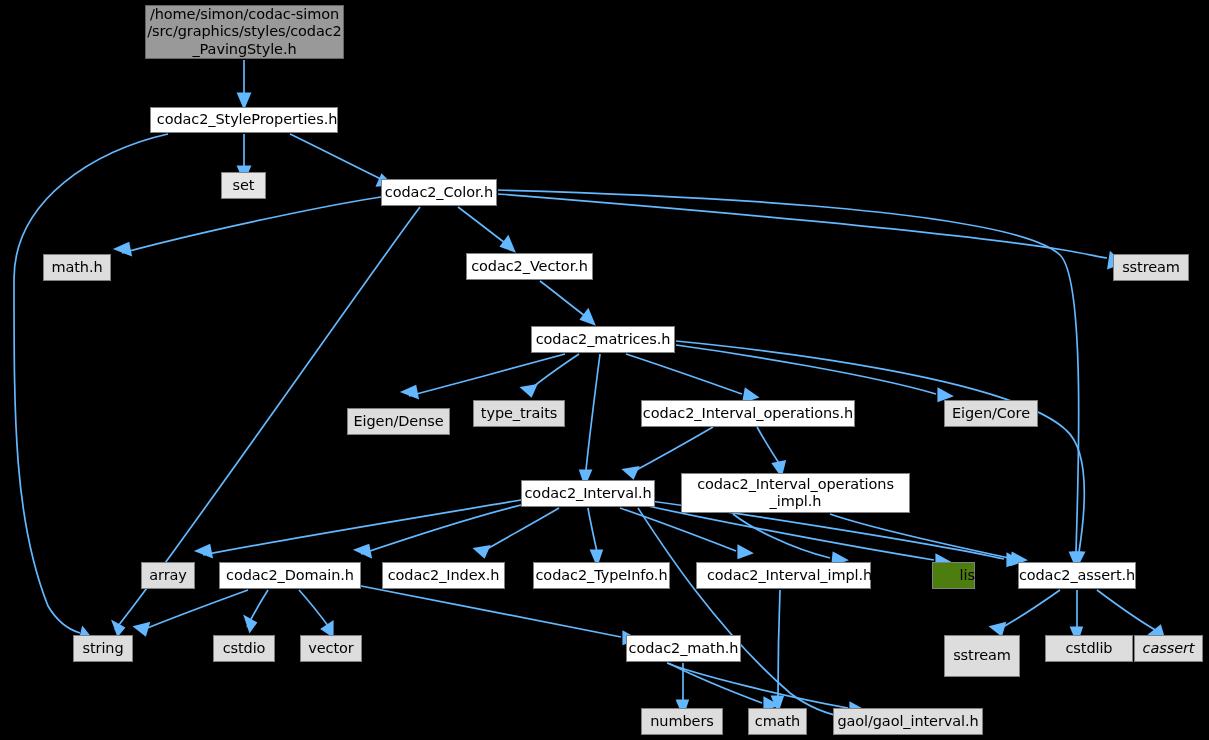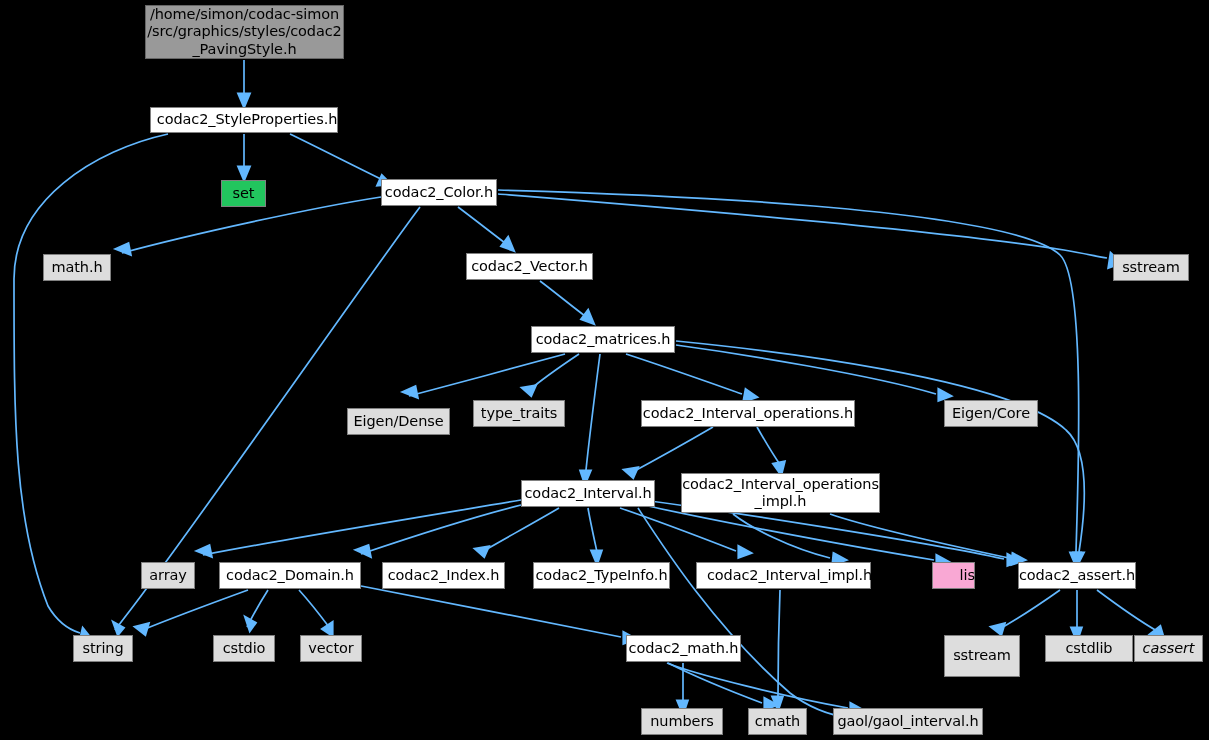--- a/index.html
+++ b/index.html
@@ -130,39 +130,39 @@
       <path d="M668,663 C694,676 738,694 762,703" fill="none" stroke="#63b8ff" stroke-width="1.7"></path>
       <path d="M765,699 l11,6 l-11,4 Z" fill="#63b8ff" stroke="#63b8ff" stroke-width="3.2" stroke-linejoin="miter"></path>
       <path d="M667,663 C697,675 787,697 848,708" fill="none" stroke="#63b8ff" stroke-width="1.7"></path>
       <path d="M851,704 l11,6 l-11,4 Z" fill="#63b8ff" stroke="#63b8ff" stroke-width="3.2" stroke-linejoin="miter"></path>
     </svg>
   <div id="node-layer">
       <div class="node root" style="left: 145px; top: 5px; width: 199px; height: 54px; background: rgb(153, 153, 153);">/home/simon/codac-simon
 /src/graphics/styles/codac2
 _PavingStyle.h</div>
       <div class="node header" style="left: 150px; top: 107px; width: 188px; height: 26px; background: rgb(255, 255, 255); border-color: rgb(128, 128, 128); padding-left: 6px;">codac2_StyleProperties.h</div>
-      <div class="node sys" style="left: 221px; top: 180px; width: 45px; height: 27px; background: #22c55e; border-color: rgb(128, 128, 128);">set</div>
+      <div class="node sys" style="left: 221px; top: 172px; width: 45px; height: 27px; background: #e5e5e5; border-color: rgb(128, 128, 128);">set</div>
       <div class="node header" style="left: 381px; top: 179px; width: 116px; height: 27px; background: rgb(255, 255, 255); border-color: rgb(128, 128, 128);">codac2_Color.h</div>
       <div class="node sys" style="left: 43px; top: 254px; width: 68px; height: 27px; background: rgb(221, 221, 221); border-color: rgb(128, 128, 128);">math.h</div>
       <div class="node header" style="left: 466px; top: 253px; width: 127px; height: 27px; background: rgb(255, 255, 255); border-color: rgb(128, 128, 128);">codac2_Vector.h</div>
       <div class="node sys" style="left: 1113px; top: 254px; width: 76px; height: 27px; background: rgb(221, 221, 221); border-color: rgb(128, 128, 128);">sstream</div>
       <div class="node header" style="left: 531px; top: 326px; width: 144px; height: 27px; background: rgb(255, 255, 255); border-color: rgb(128, 128, 128);">codac2_matrices.h</div>
       <div class="node sys" style="left: 347px; top: 408px; width: 103px; height: 27px; background: rgb(221, 221, 221); border-color: rgb(128, 128, 128);">Eigen/Dense</div>
       <div class="node sys" style="left: 473px; top: 400px; width: 92px; height: 27px; background: rgb(221, 221, 221); border-color: rgb(128, 128, 128);">type_traits</div>
       <div class="node header" style="left: 641px; top: 400px; width: 214px; height: 27px; background: rgb(255, 255, 255); border-color: rgb(128, 128, 128);">codac2_Interval_operations.h</div>
       <div class="node sys" style="left: 944px; top: 400px; width: 94px; height: 27px; background: rgb(221, 221, 221); border-color: rgb(128, 128, 128);">Eigen/Core</div>
       <div class="node header" style="left: 521px; top: 480px; width: 134px; height: 27px; background: rgb(255, 255, 255); border-color: rgb(128, 128, 128);">codac2_Interval.h</div>
-      <div class="node header" style="left: 681px; top: 473px; width: 199px; height: 40px; background: rgb(255, 255, 255); border-color: rgb(128, 128, 128);">codac2_Interval_operations
+      <div class="node header" style="left: 681px; top: 473px; width: 229px; height: 40px; background: rgb(255, 255, 255); border-color: rgb(128, 128, 128);">codac2_Interval_operations
 _impl.h</div>
       <div class="node sys" style="left: 141px; top: 562px; width: 54px; height: 27px; background: rgb(221, 221, 221); border-color: rgb(128, 128, 128);">array</div>
       <div class="node header" style="left: 219px; top: 562px; width: 142px; height: 27px; background: rgb(255, 255, 255); border-color: rgb(128, 128, 128);">codac2_Domain.h</div>
       <div class="node header" style="left: 382px; top: 562px; width: 123px; height: 27px; background: rgb(255, 255, 255); border-color: rgb(128, 128, 128);">codac2_Index.h</div>
       <div class="node header" style="left: 533px; top: 562px; width: 137px; height: 27px; background: rgb(255, 255, 255); border-color: rgb(128, 128, 128);">codac2_TypeInfo.h</div>
       <div class="node header" style="left: 696px; top: 562px; width: 175px; height: 27px; background: rgb(255, 255, 255); border-color: rgb(128, 128, 128); padding-left: 12px;">codac2_Interval_impl.h</div>
-      <div class="node sys" style="left: 932px; top: 562px; width: 43px; height: 27px; background: #f9a8d4; border-color: rgb(128, 128, 128); padding-left: 33px;">list</div>
+      <div class="node sys" style="left: 932px; top: 562px; width: 43px; height: 27px; background: #4d7c0f; border-color: rgb(128, 128, 128); padding-left: 33px;">list</div>
       <div class="node header" style="left: 1018px; top: 562px; width: 118px; height: 27px; background: rgb(255, 255, 255); border-color: rgb(128, 128, 128);">codac2_assert.h</div>
       <div class="node sys" style="left: 73px; top: 635px; width: 60px; height: 27px; background: rgb(221, 221, 221); border-color: rgb(128, 128, 128);">string</div>
       <div class="node sys" style="left: 213px; top: 635px; width: 62px; height: 27px; background: rgb(221, 221, 221); border-color: rgb(128, 128, 128);">cstdio</div>
       <div class="node sys" style="left: 300px; top: 635px; width: 62px; height: 27px; background: rgb(221, 221, 221); border-color: rgb(128, 128, 128);">vector</div>
       <div class="node header" style="left: 626px; top: 635px; width: 115px; height: 27px; background: rgb(255, 255, 255); border-color: rgb(128, 128, 128);">codac2_math.h</div>
       <div class="node sys" style="left: 944px; top: 635px; width: 76px; height: 42px; background: rgb(221, 221, 221); border-color: rgb(128, 128, 128);">sstream</div>
       <div class="node sys" style="left: 1045px; top: 635px; width: 88px; height: 27px; background: rgb(221, 221, 221); border-color: rgb(128, 128, 128);">cstdlib</div>
       <div class="node sys" style="left: 1134px; top: 635px; width: 69px; height: 27px; background: rgb(221, 221, 221); border-color: rgb(128, 128, 128); font-style: italic;">cassert</div>
       <div class="node sys" style="left: 641px; top: 708px; width: 82px; height: 27px; background: rgb(221, 221, 221); border-color: rgb(128, 128, 128);">numbers</div>
       <div class="node sys" style="left: 748px; top: 708px; width: 59px; height: 27px; background: rgb(221, 221, 221); border-color: rgb(128, 128, 128);">cmath</div>

